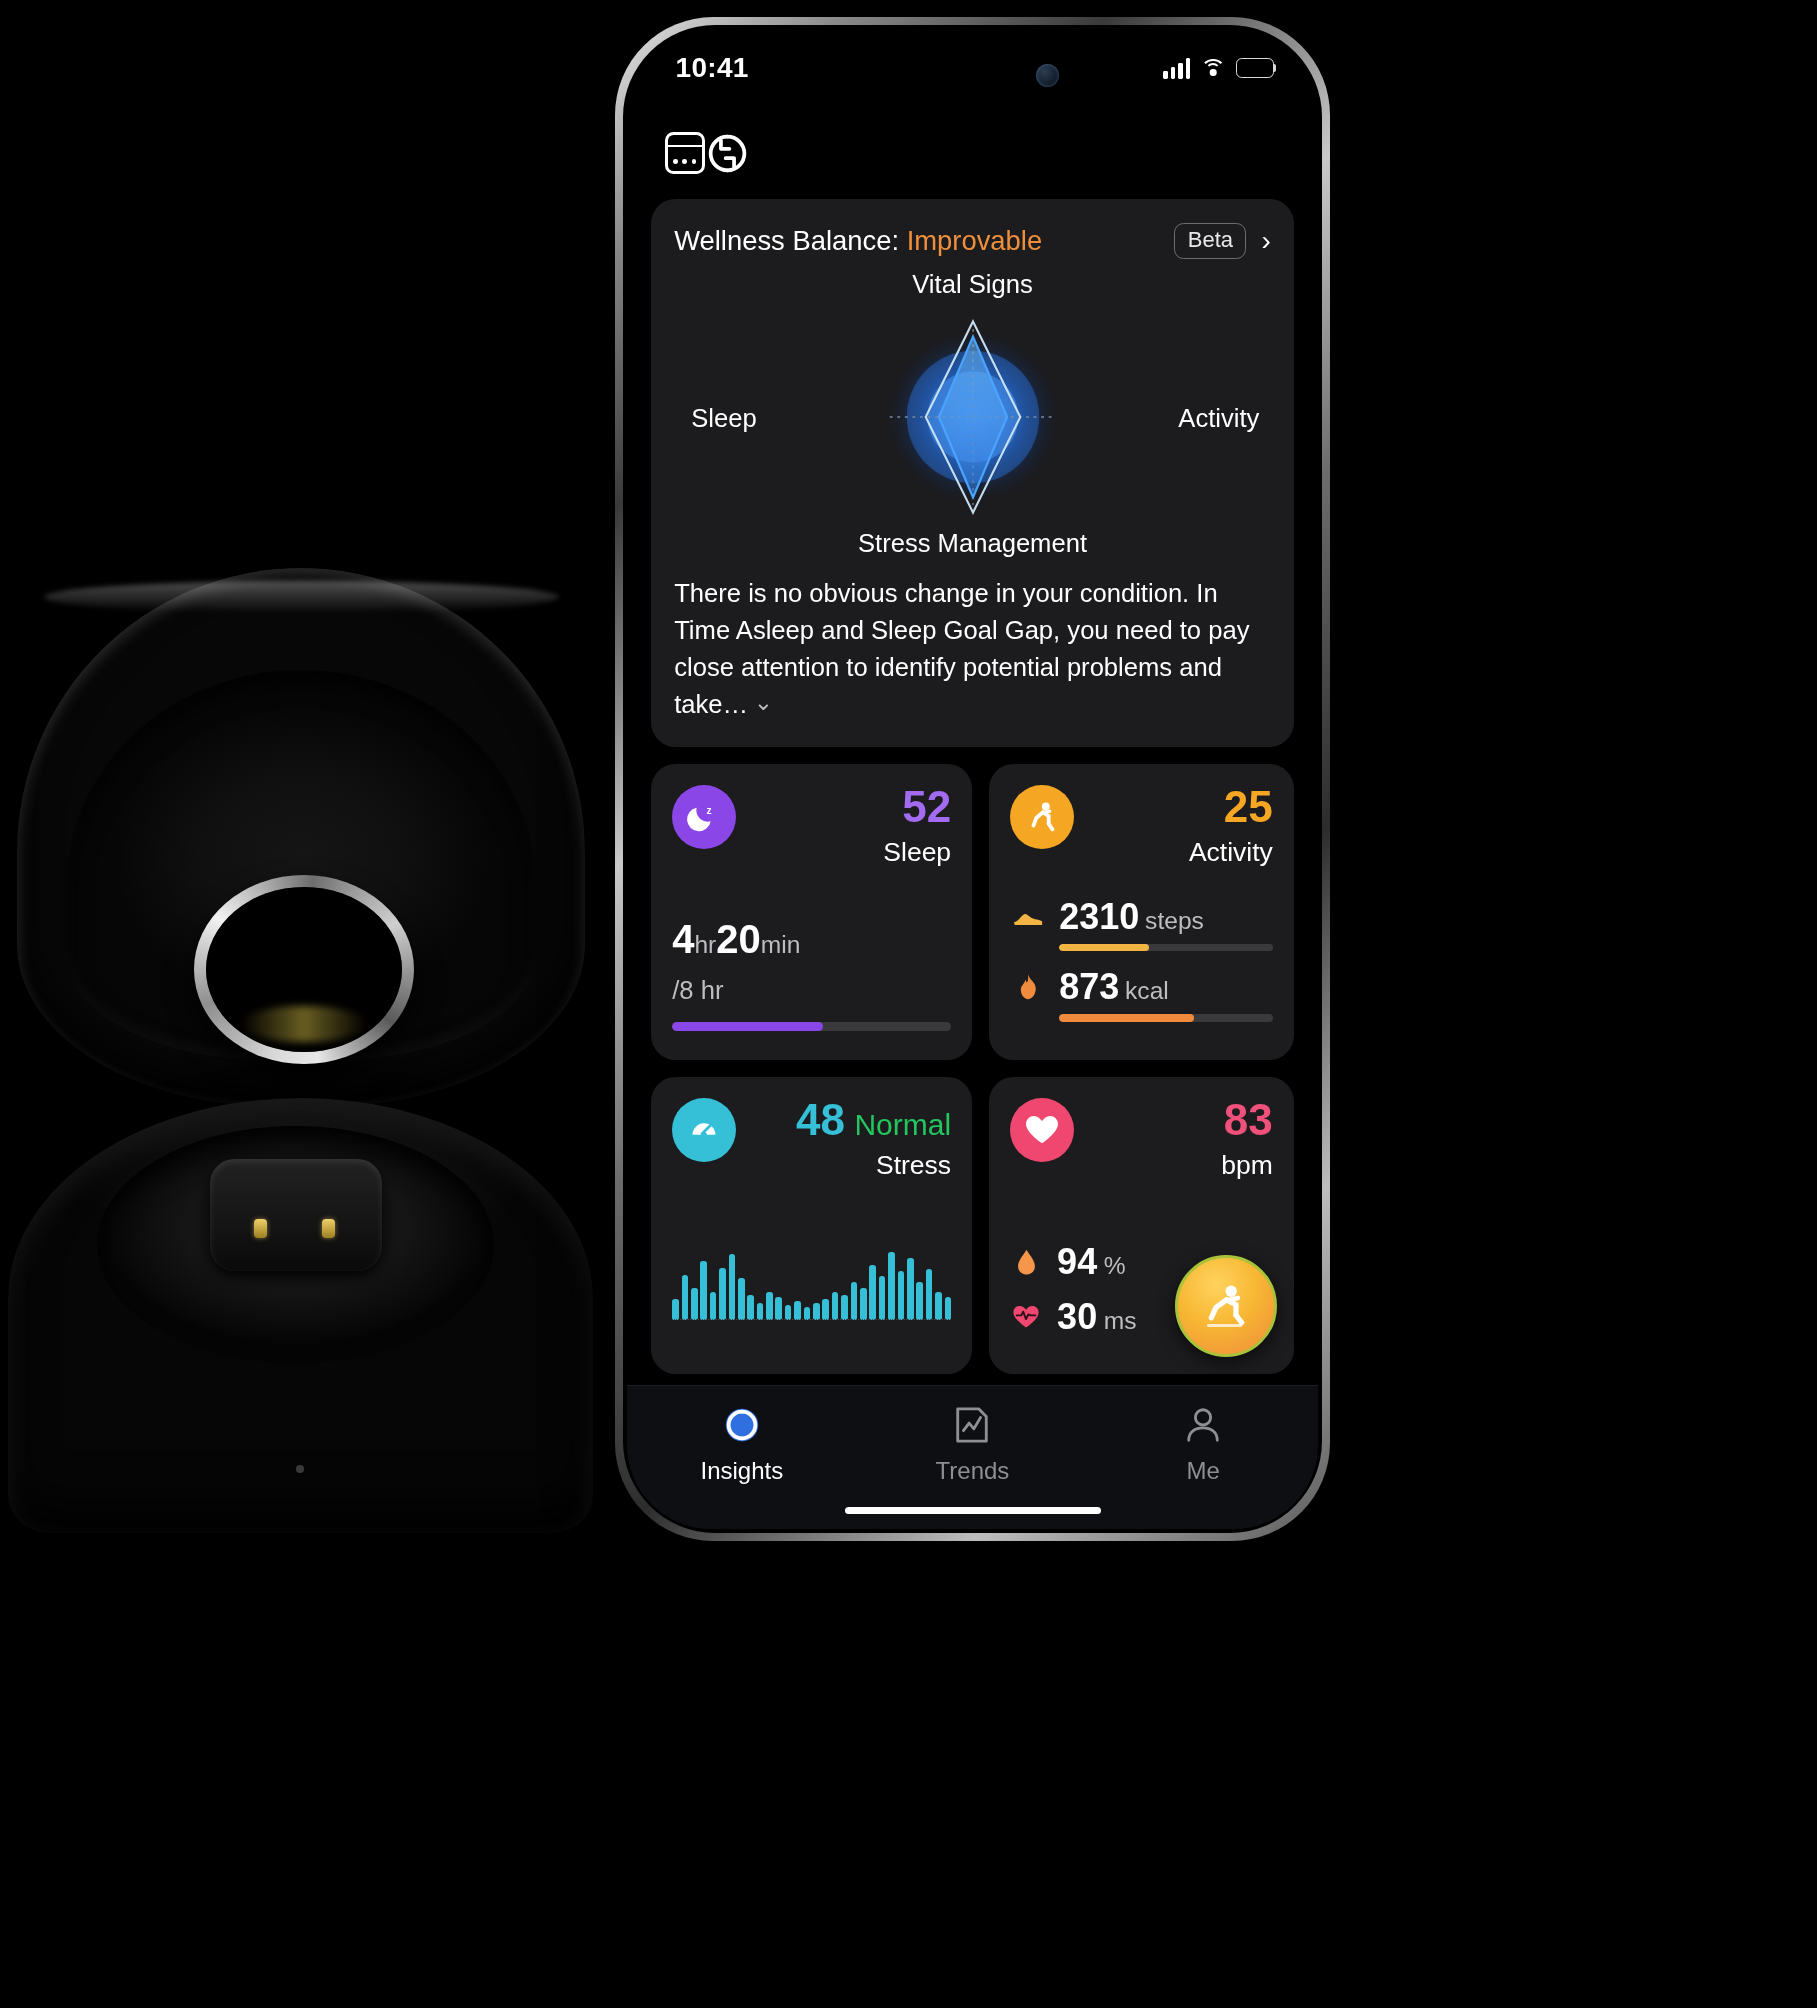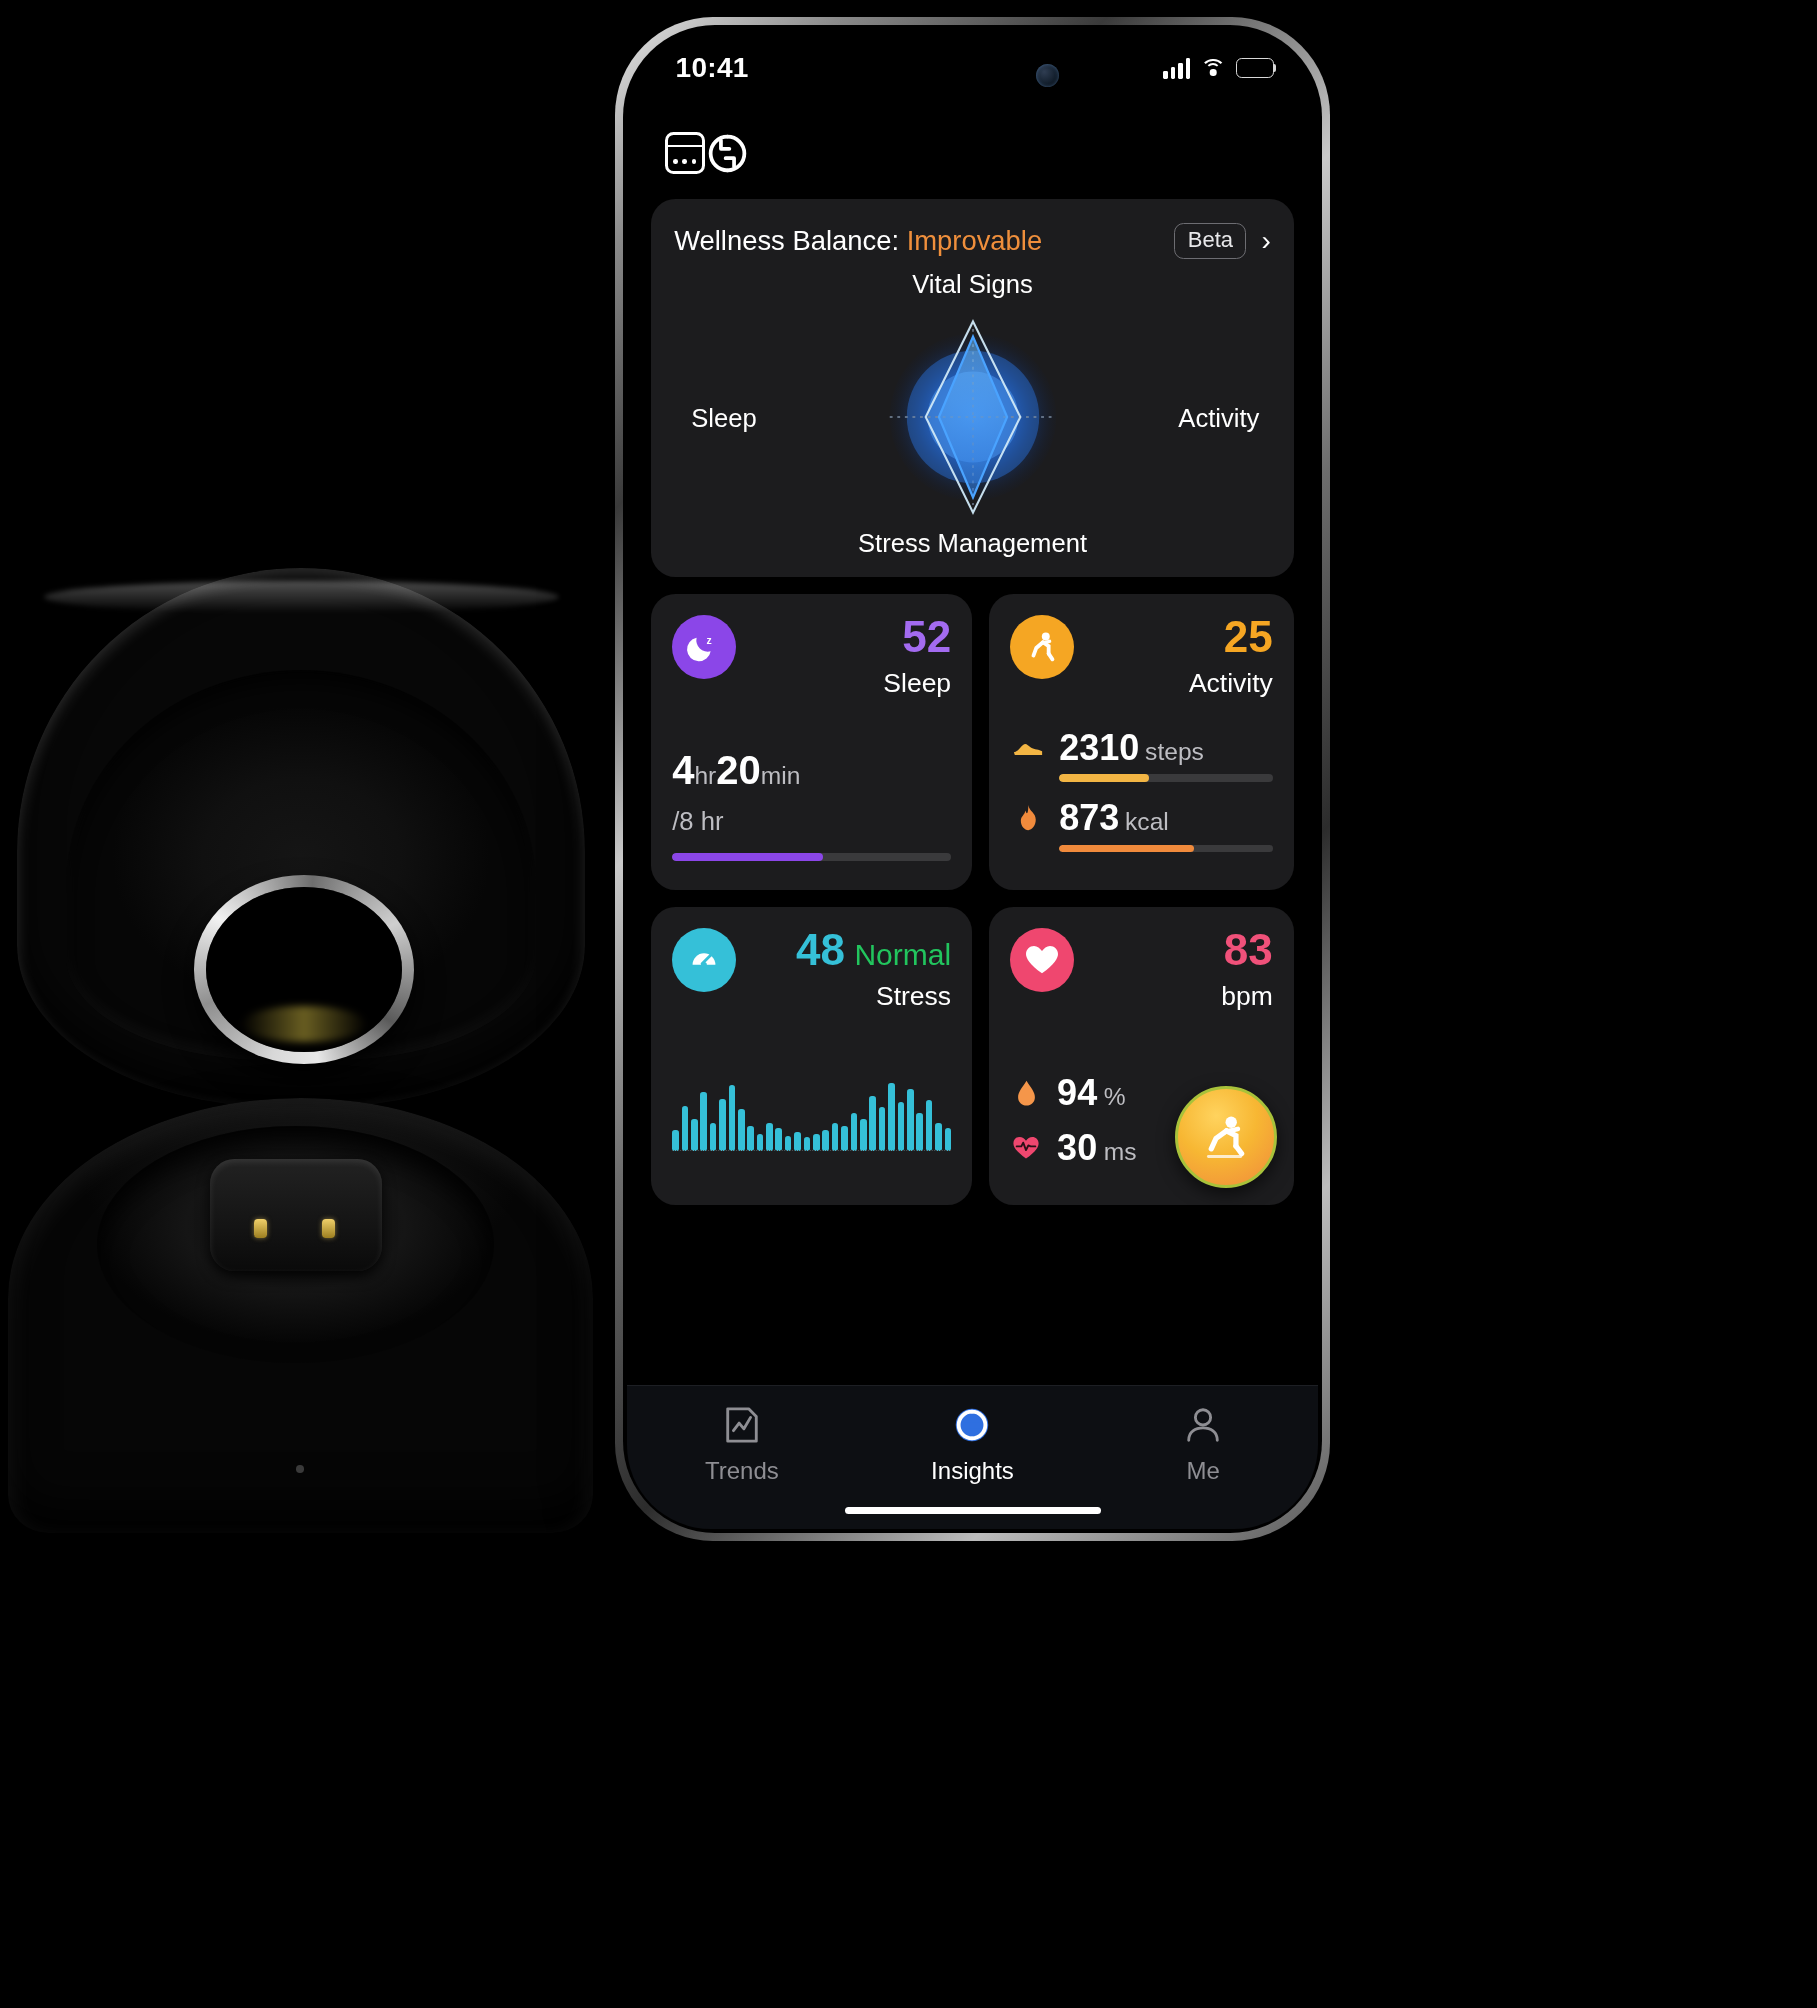--- a/index.html
+++ b/index.html
@@ -342,20 +342,23 @@
             <circle cx="130" cy="115" r="70" fill="#2a74dd" opacity="0.45"></circle>
             <circle cx="130" cy="115" r="48" fill="#4a96ef" opacity="0.55"></circle>
             <line x1="42" y1="115" x2="218" y2="115" stroke="#7a8aa0" stroke-width="1.4" stroke-dasharray="3 5"></line>
             <line x1="130" y1="22" x2="130" y2="208" stroke="#7a8aa0" stroke-width="1.4" stroke-dasharray="3 5"></line>
             <polygon points="130,14 180,115 130,216 80,115" fill="none" stroke="#cfe8f7" stroke-width="2.2" opacity="0.95"></polygon>
             <polygon points="130,30 166,115 130,200 94,115" fill="url(#innerG)" fill-opacity="0.55" stroke="#4aa3ff" stroke-width="2.4"></polygon>
           </svg>
         </div>
 
 
+        <div class="wb-desc">
+          <span>There is no obvious change in your condition. In Time Asleep and Sleep Goal Gap, you need to pay close attention to identify potential problems and take…</span><span class="chev-down">⌄</span>
+        </div>
       </div>
 
       <div class="grid">
 
         <div class="card">
           <div class="card-top">
             <div class="ic ic-sleep">
               <svg width="38" height="38" viewBox="0 0 40 40">
                 <path d="M27 24.5a12 12 0 0 1-14.8-14.2A12.5 12.5 0 1 0 27 24.5z" fill="#fff"></path>
                 <circle cx="25.5" cy="13.5" r="7.5" fill="#8b46e8"></circle>
@@ -518,43 +521,43 @@
               <path d="M30 24 L43 21" stroke="#fff" stroke-width="5" stroke-linecap="round" fill="none"></path>
               <path d="M12 50 H46" stroke="#fff" stroke-width="3" stroke-linecap="round" opacity=".75"></path>
             </svg>
           </div>
         </div>
 
       </div>
     </div>
 
     <div class="tabbar">
-      <div class="tab">
-        <span class="tab-ic">
-          <svg width="40" height="42" viewBox="0 0 42 44">
-            <path d="M6 5 H28 L36 13 V39 H6 Z" stroke="#8e8e93" stroke-width="3" fill="none" stroke-linejoin="round"></path>
-            <path d="M12 28 L18 20 L23 26 L30 14" stroke="#8e8e93" stroke-width="3" fill="none" stroke-linecap="round" stroke-linejoin="round"></path>
-          </svg>
-        </span>
-        <span class="tab-lbl">Trends</span>
-      </div>
       <div class="tab active">
         <span class="tab-ic">
           <svg width="42" height="42" viewBox="0 0 44 44">
             <circle cx="22" cy="22" r="17" fill="#2f6fe0"></circle>
             <path d="M22 8 A14 14 0 0 1 22 36" stroke="#fff" stroke-width="4" fill="none" stroke-linecap="round"></path>
             <path d="M22 36 A14 14 0 0 1 22 8" stroke="#fff" stroke-width="4" fill="none" stroke-linecap="round"></path>
             <rect x="14" y="19" width="16" height="7" fill="#2f6fe0"></rect>
           </svg>
         </span>
         <span class="tab-lbl">Insights</span>
       </div>
       <div class="tab">
         <span class="tab-ic">
           <svg width="40" height="42" viewBox="0 0 42 44">
+            <path d="M6 5 H28 L36 13 V39 H6 Z" stroke="#8e8e93" stroke-width="3" fill="none" stroke-linejoin="round"></path>
+            <path d="M12 28 L18 20 L23 26 L30 14" stroke="#8e8e93" stroke-width="3" fill="none" stroke-linecap="round" stroke-linejoin="round"></path>
+          </svg>
+        </span>
+        <span class="tab-lbl">Trends</span>
+      </div>
+      <div class="tab">
+        <span class="tab-ic">
+          <svg width="40" height="42" viewBox="0 0 42 44">
             <circle cx="21" cy="14" r="8" stroke="#8e8e93" stroke-width="3" fill="none"></circle>
             <path d="M6 38 C6 29 13 25 21 25 C29 25 36 29 36 38" stroke="#8e8e93" stroke-width="3" fill="none" stroke-linecap="round"></path>
           </svg>
         </span>
         <span class="tab-lbl">Me</span>
       </div>
     </div>
 
     <div class="home-ind"></div>
   </div>

